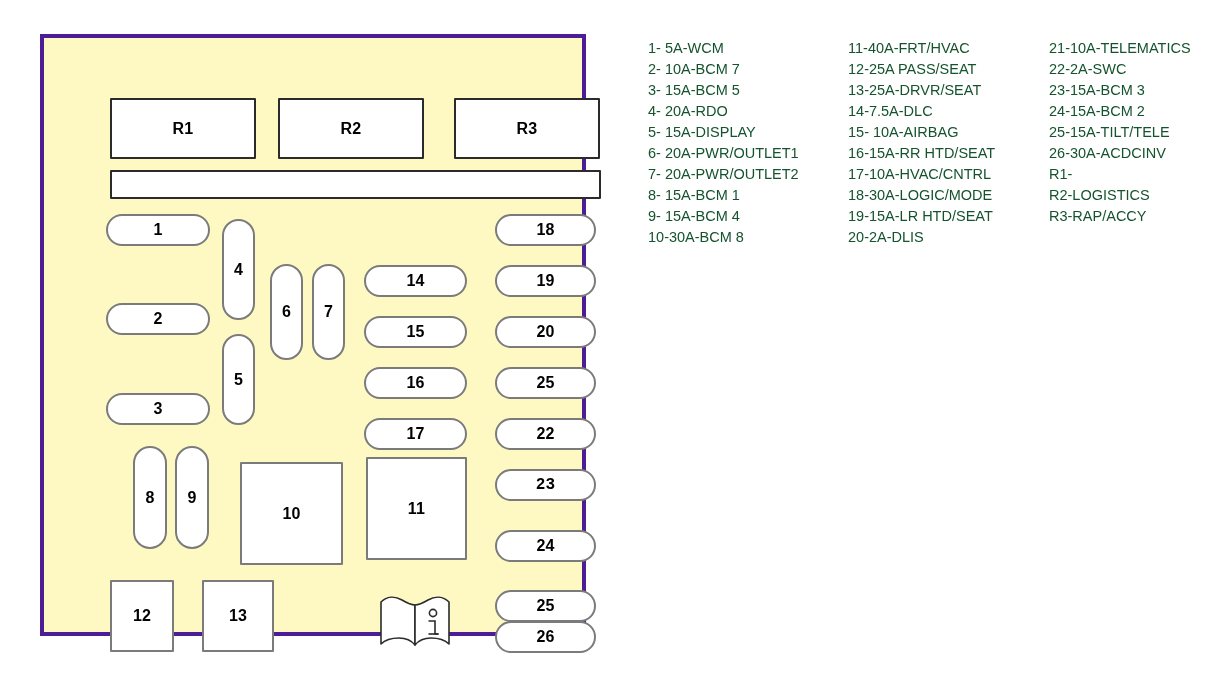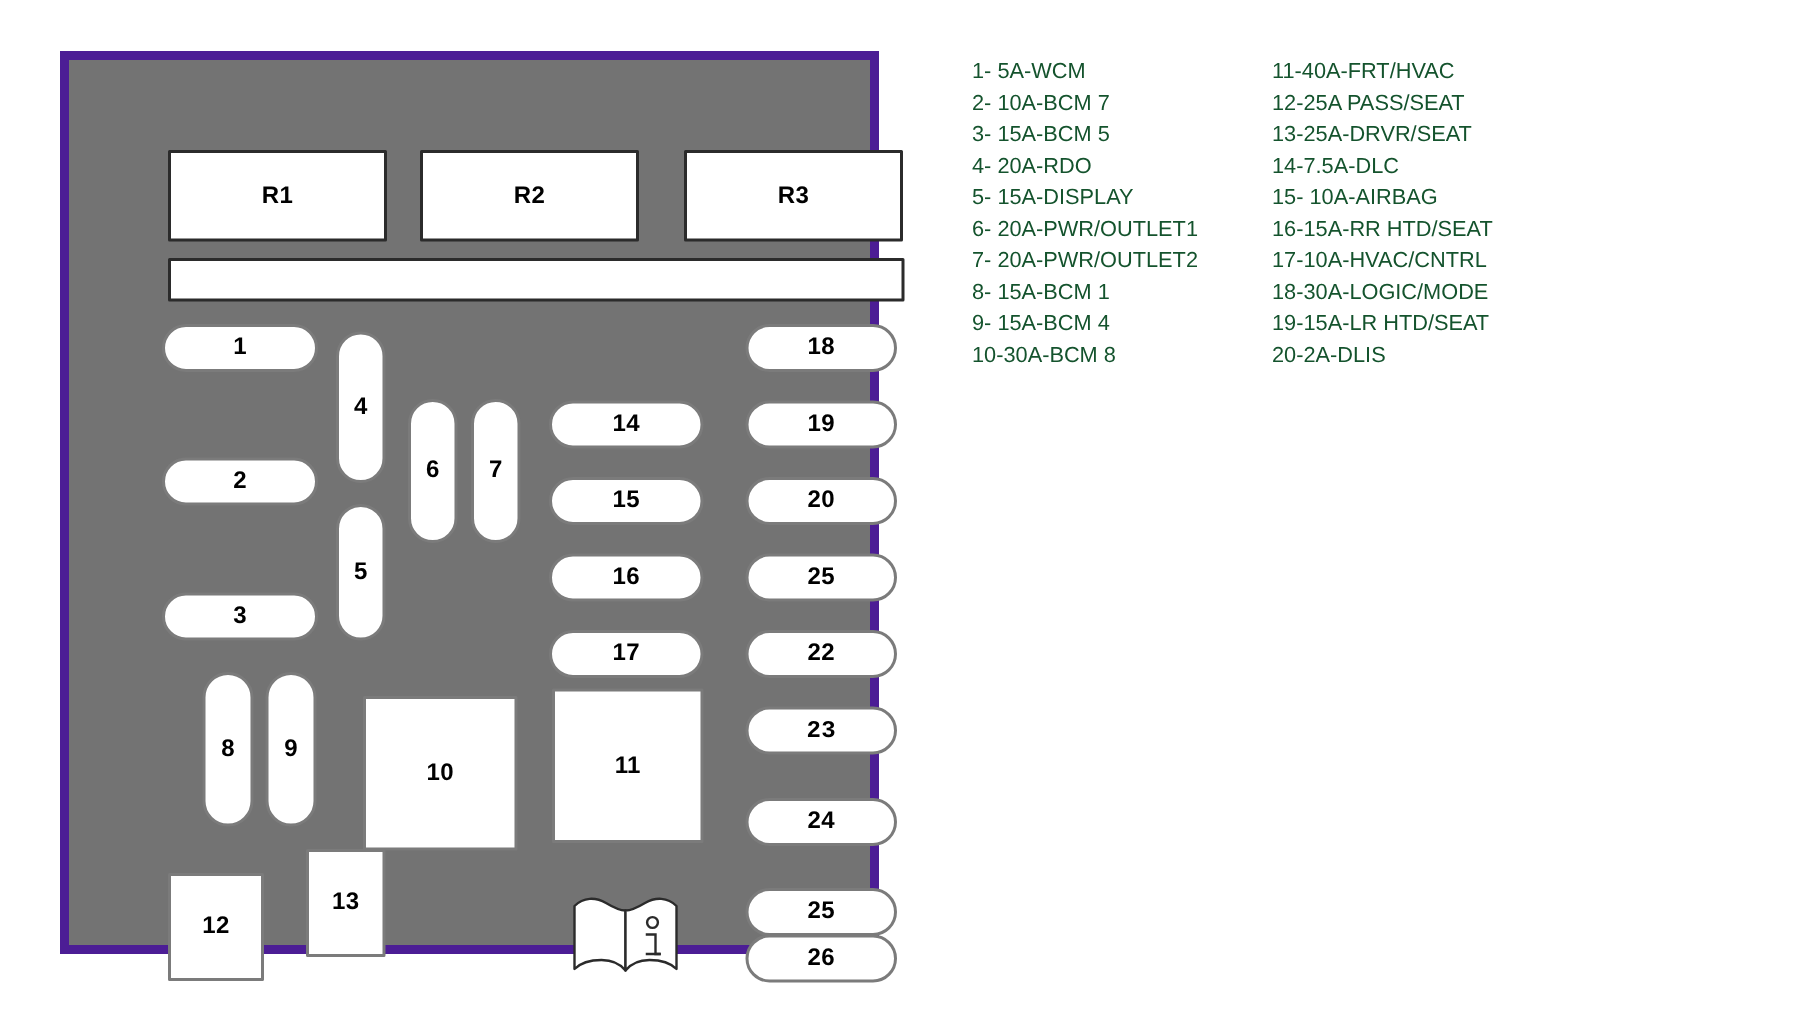--- a/index.html
+++ b/index.html
@@ -21,23 +21,23 @@
     height: 683px;
   }
 
   
   .panel-frame {
     position: absolute;
     left: 40px;
     top: 34px;
     width: 546px;
     height: 602px;
-    border: 6px solid #4c1d95;
+    border: 4px solid #4c1d95;
     box-sizing: border-box;
-    background: #737373;
+    background: #fef9c3;
   }
 
   
   .slot {
     position: absolute;
     box-sizing: border-box;
     background: #ffffff;
     border: 2px solid #7b7b7b;
     display: flex;
     align-items: center;
@@ -99,21 +99,21 @@
         <div class="slot pill" style="left: 62px; top: 355px; width: 104px; height: 32px;">3</div>
         <div class="slot pill" style="left: 178px; top: 181px; width: 33px; height: 101px;">4</div>
         <div class="slot pill" style="left: 178px; top: 296px; width: 33px; height: 91px;">5</div>
         <div class="slot pill" style="left: 226px; top: 226px; width: 33px; height: 96px;">6</div>
         <div class="slot pill" style="left: 268px; top: 226px; width: 33px; height: 96px;">7</div>
         <div class="slot pill" style="left: 89px; top: 408px; width: 34px; height: 103px;">8</div>
         <div class="slot pill" style="left: 131px; top: 408px; width: 34px; height: 103px;">9</div>
         <div class="slot rect" style="left: 196px; top: 424px; width: 103px; height: 103px;">10</div>
         <div class="slot rect" style="left: 322px; top: 419px; width: 101px; height: 103px;">11</div>
         <div class="slot rect" style="left: 66px; top: 542px; width: 64px; height: 72px;">12</div>
-        <div class="slot rect" style="left: 158px; top: 526px; width: 53px; height: 72px;">13</div>
+        <div class="slot rect" style="left: 158px; top: 542px; width: 72px; height: 72px;">13</div>
         <div class="slot pill" style="left: 320px; top: 227px; width: 103px; height: 32px;">14</div>
         <div class="slot pill" style="left: 320px; top: 278px; width: 103px; height: 32px;">15</div>
         <div class="slot pill" style="left: 320px; top: 329px; width: 103px; height: 32px;">16</div>
         <div class="slot pill" style="left: 320px; top: 380px; width: 103px; height: 32px;">17</div>
         <div class="slot pill" style="left: 451px; top: 176px; width: 101px; height: 32px;">18</div>
         <div class="slot pill" style="left: 451px; top: 227px; width: 101px; height: 32px;">19</div>
         <div class="slot pill" style="left: 451px; top: 278px; width: 101px; height: 32px;">20</div>
         <div class="slot pill" style="left: 451px; top: 329px; width: 101px; height: 32px;">25</div>
         <div class="slot pill" style="left: 451px; top: 380px; width: 101px; height: 32px;">22</div>
         <div class="slot pill" style="left: 451px; top: 431px; width: 101px; height: 32px; font-family: Liberation Mono, monospace;">23</div>
@@ -134,14 +134,15 @@
           <circle cx="56" cy="20" r="3.6"></circle>
           <path d="M51.5 28 L58 28 L58 41 L61.5 41"></path>
           <path d="M51.5 41 L61.5 41"></path>
         </g>
       </svg>
     </div>
   </div>
 
   <div class="legend" id="legend-col-1"><div class="row">1- 5A-WCM</div><div class="row">2- 10A-BCM 7</div><div class="row">3- 15A-BCM 5</div><div class="row">4- 20A-RDO</div><div class="row">5- 15A-DISPLAY</div><div class="row">6- 20A-PWR/OUTLET1</div><div class="row">7- 20A-PWR/OUTLET2</div><div class="row">8- 15A-BCM 1</div><div class="row">9- 15A-BCM 4</div><div class="row">10-30A-BCM 8</div></div>
   <div class="legend" id="legend-col-2"><div class="row">11-40A-FRT/HVAC</div><div class="row">12-25A PASS/SEAT</div><div class="row">13-25A-DRVR/SEAT</div><div class="row">14-7.5A-DLC</div><div class="row">15- 10A-AIRBAG</div><div class="row">16-15A-RR HTD/SEAT</div><div class="row">17-10A-HVAC/CNTRL</div><div class="row">18-30A-LOGIC/MODE</div><div class="row">19-15A-LR HTD/SEAT</div><div class="row">20-2A-DLIS</div></div>
+  <div class="legend" id="legend-col-3"><div class="row">21-10A-TELEMATICS</div><div class="row">22-2A-SWC</div><div class="row">23-15A-BCM 3</div><div class="row">24-15A-BCM 2</div><div class="row">25-15A-TILT/TELE</div><div class="row">26-30A-ACDCINV</div><div class="row">R1-</div><div class="row">R2-LOGISTICS</div><div class="row">R3-RAP/ACCY</div></div>
 
 </div>
 
 </body></html>

